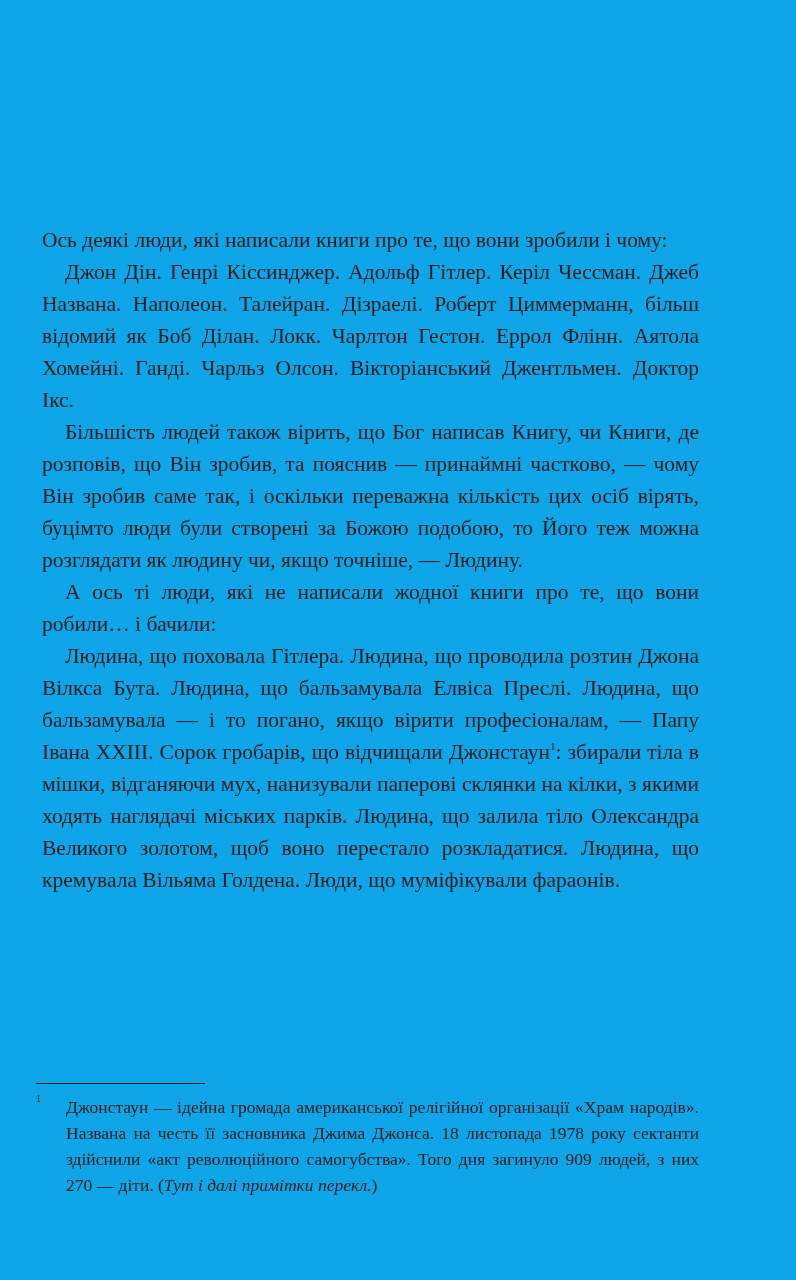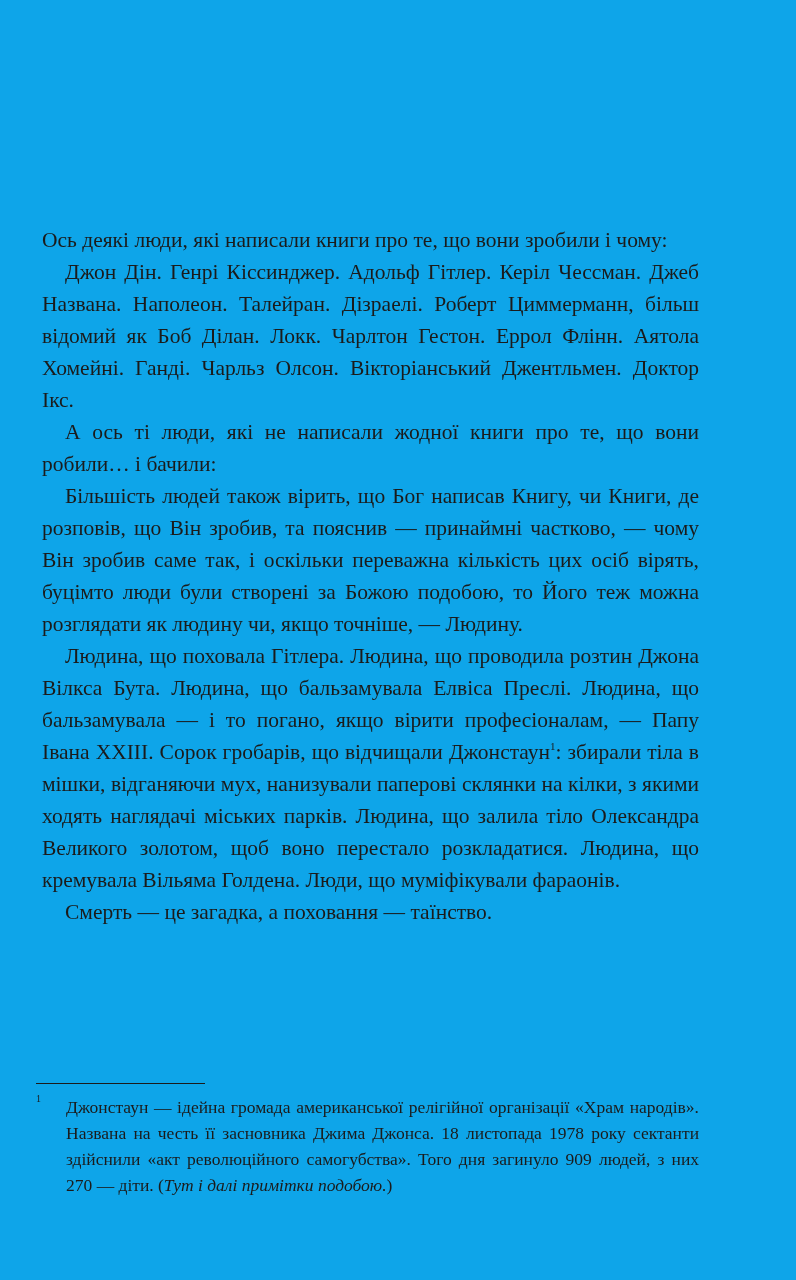--- a/index.html
+++ b/index.html
@@ -76,26 +76,25 @@
     }
   </style>
 </head>
 <body>
 
 <div class="page">
 
   <div class="body-text">
     <p class="no-indent">Ось деякі люди, які написали книги про те, що вони зробили і чому:</p>
     <p>Джон Дін. Генрі Кіссинджер. Адольф Гітлер. Керіл Чессман. Джеб Названа. Наполеон. Талейран. Дізраелі. Роберт Циммерманн, більш відомий як Боб Ділан. Локк. Чарлтон Гестон. Еррол Флінн. Аятола Хомейні. Ганді. Чарльз Олсон. Вікторіанський Джентльмен. Доктор Ікс.</p>
+    <p>Більшість людей також вірить, що Бог написав Книгу, чи Книги, де розповів, що Він зробив, та пояснив — принаймні частково, — чому Він зробив саме так, і оскільки переважна кількість цих осіб вірять, буцімто люди були створені за Божою подобою, то Його теж можна розглядати як людину чи, якщо точніше, — Людину.</p>
     <p>А ось ті люди, які не написали жодної книги про те, що вони робили… і бачили:</p>
-    <p>Більшість людей також вірить, що Бог написав Книгу, чи Книги, де розповів, що Він зробив, та пояснив — принаймні частково, — чому Він зробив саме так, і оскільки переважна кількість цих осіб вірять, буцімто люди були створені за Божою подобою, то Його теж можна розглядати як людину чи, якщо точніше, — Людину.</p>
     <p><span>Людина, що поховала Гітлера. Людина, що проводила розтин Джона Вілкса Бута. Людина, що бальзамувала Елвіса Преслі. Людина, що бальзамувала — і то погано, якщо вірити професіоналам, — Папу Івана XXIII. Сорок гробарів, що відчищали Джонстаун</span><sup class="fn-ref">1</sup><span>: збирали тіла в мішки, відганяючи мух, нанизували паперові склянки на кілки, з якими ходять наглядачі міських парків. Людина, що залила тіло Олександра Великого золотом, щоб воно перестало розкладатися. Людина, що кремувала Вільяма Голдена. Люди, що муміфікували фараонів.</span></p>
-    <p>Смерть — це загадка, а поховання — таїнство.</p>
   </div>
 
   <div class="footnote-rule"></div>
 
   <div class="footnote">
     <span class="fn-marker">1</span>
-    <div class="fn-text"><span>Джонстаун — ідейна громада американської релігійної організації «Храм народів». Названа на честь її засновника Джима Джонса. 18 листопада 1978 року сектанти здійснили «акт революційного самогубства». Того дня загинуло 909 людей, з них 270 — діти. (</span><em>Тут і далі примітки подобою.</em><span>)</span></div>
+    <div class="fn-text"><span>Джонстаун — ідейна громада американської релігійної організації «Храм народів». Названа на честь її засновника Джима Джонса. 18 листопада 1978 року сектанти здійснили «акт революційного самогубства». Того дня загинуло 909 людей, з них 270 — діти. (</span><em>Тут і далі примітки перекл.</em><span>)</span></div>
   </div>
 
 </div>
 
 </body></html>

